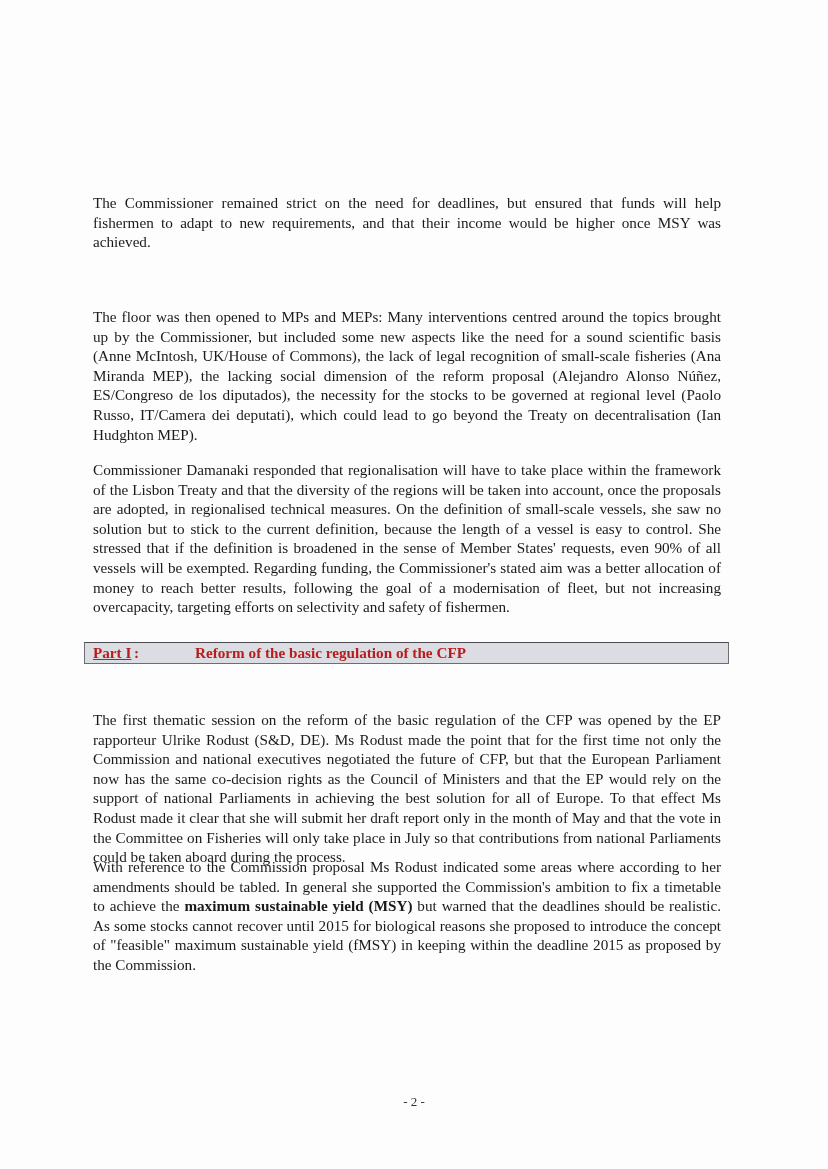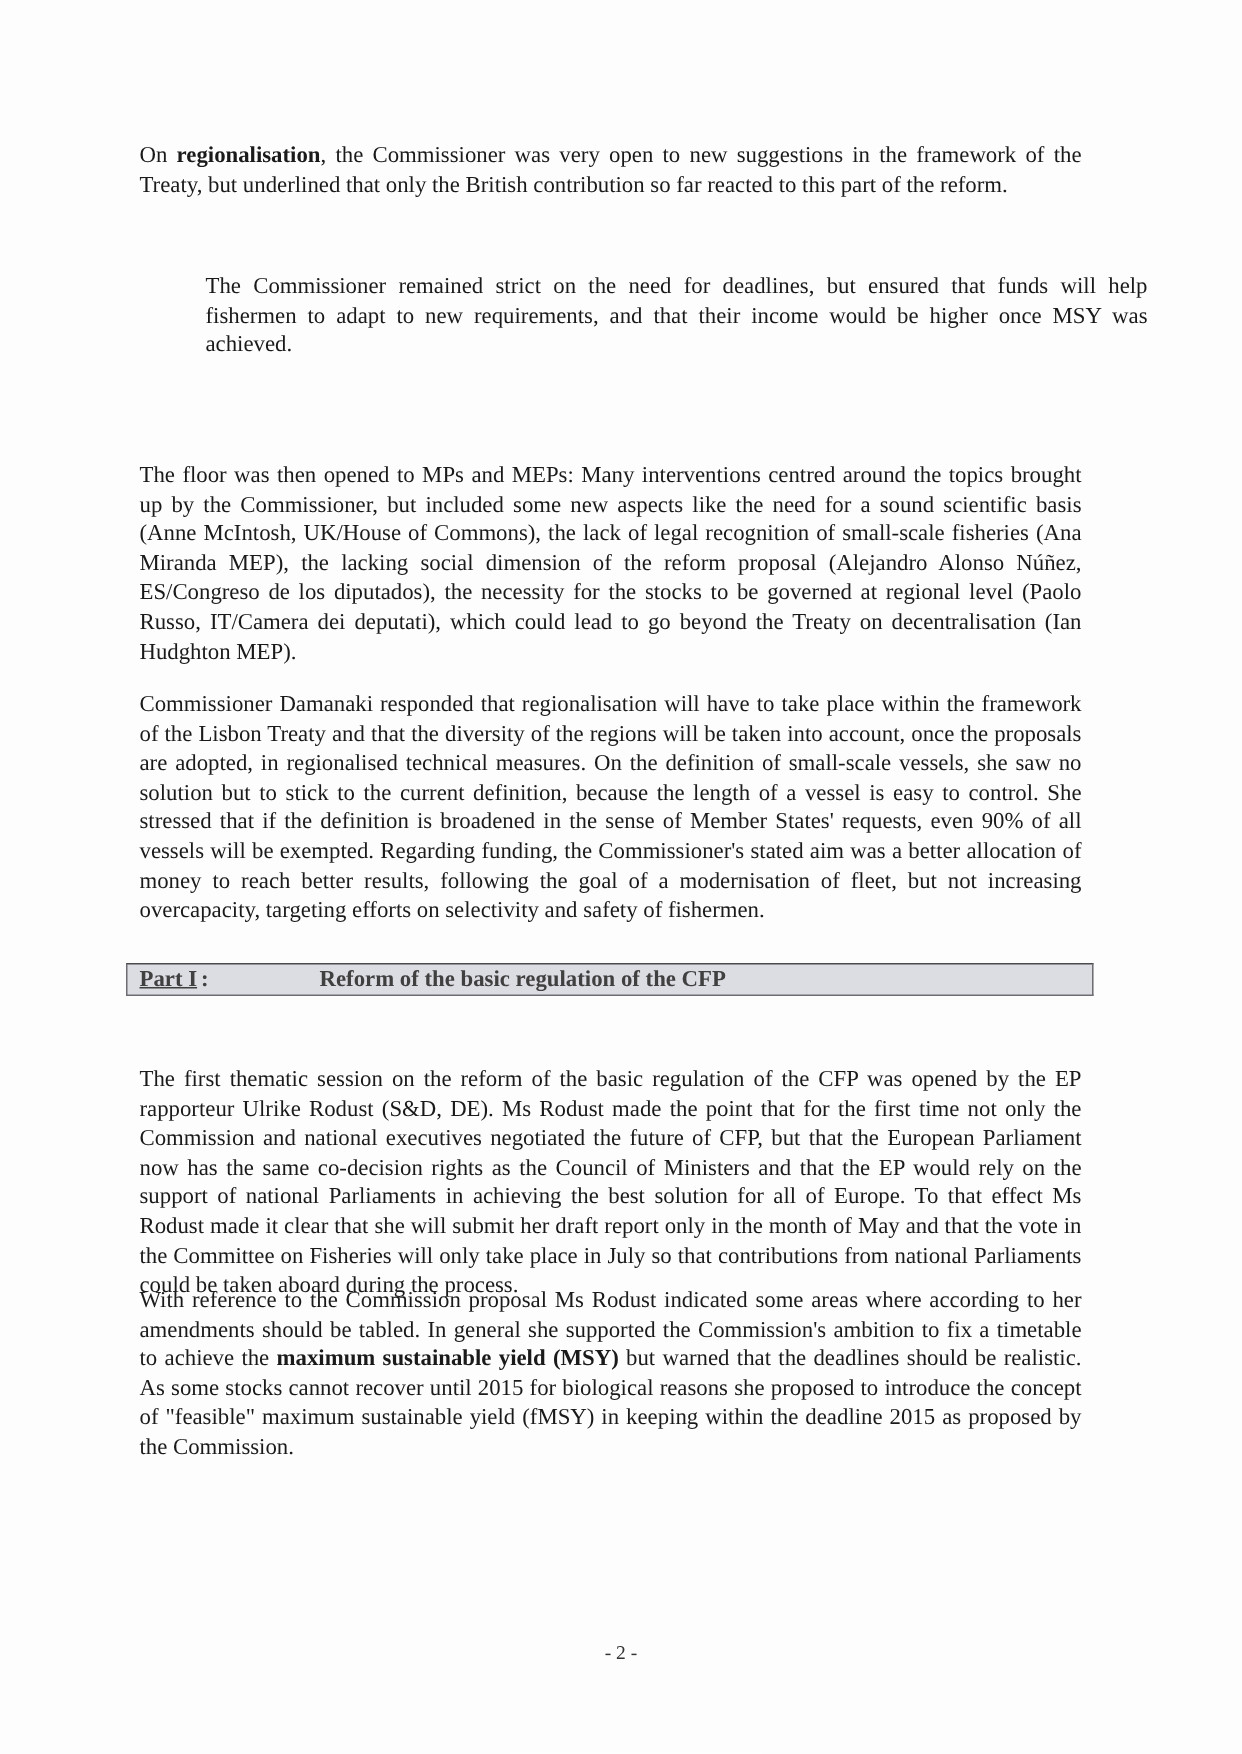--- a/index.html
+++ b/index.html
@@ -26,75 +26,72 @@
       position: absolute;
       left: 93px;
       width: 628px;
       font-size: 15.2px;
       line-height: 19.6px;
       text-align: justify;
       margin: 0;
     }
     .para b { font-weight: bold; }
     #p1 { top: 94px; }
-    #p2 { top: 181px; margin-left: 44px; }
+    #p2 { top: 193px; }
     #p3 { top: 262px; margin-top: 45px; }
     #p4 { top: 420px; margin-top: 40px; }
     #p5 { top: 710px; }
     #p6 { top: 857px; }
 
     .part-header {
       position: absolute;
       left: 84px;
       top: 642px;
       width: 645px;
       height: 22px;
       background: #dcdce3;
       border: 1px solid #6d6d72;
       border-top: 1.5px solid #4a4a4e;
       box-sizing: border-box;
       font-family: "Liberation Serif", "DejaVu Serif", serif;
       font-weight: bold;
       font-size: 15.2px;
-      color: #404040;
+      color: #b91c1c;
     }
     .part-label {
       position: absolute;
       left: 8px;
       top: 1px;
       text-decoration: underline;
     }
     .part-colon {
       position: absolute;
       left: 49px;
       top: 1px;
     }
     .part-title {
       position: absolute;
-      left: 128px;
+      left: 110px;
       top: 1px;
     }
     .page-number {
       position: absolute;
       left: 0;
       width: 828px;
       top: 1094px;
       text-align: center;
       font-size: 13px;
       color: #333;
     }
   </style>
 </head>
 <body>
 
 <div class="page">
 
-  <p class="para" id="p1">
-    <span>On </span><b>regionalisation</b><span>, the Commissioner was very open to new suggestions in the framework of the Treaty, but underlined that only the British contribution so far reacted to this part of the reform.</span>
-  </p>
 
   <p class="para" id="p2">
     <span>The Commissioner remained strict on the need for deadlines, but ensured that funds will help fishermen to adapt to new requirements, and that their income would be higher once MSY was achieved.</span>
   </p>
 
   <p class="para" id="p3">
     <span>The floor was then opened to MPs and MEPs: Many interventions centred around the topics brought up by the Commissioner, but included some new aspects like the need for a sound scientific basis (Anne McIntosh, UK/House of Commons), the lack of legal recognition of small-scale fisheries (Ana Miranda MEP), the lacking social dimension of the reform proposal (Alejandro Alonso Núñez, ES/Congreso de los diputados), the necessity for the stocks to be governed at regional level (Paolo Russo, IT/Camera dei deputati), which could lead to go beyond the Treaty on decentralisation (Ian Hudghton MEP).</span>
   </p>
 
   <p class="para" id="p4">

